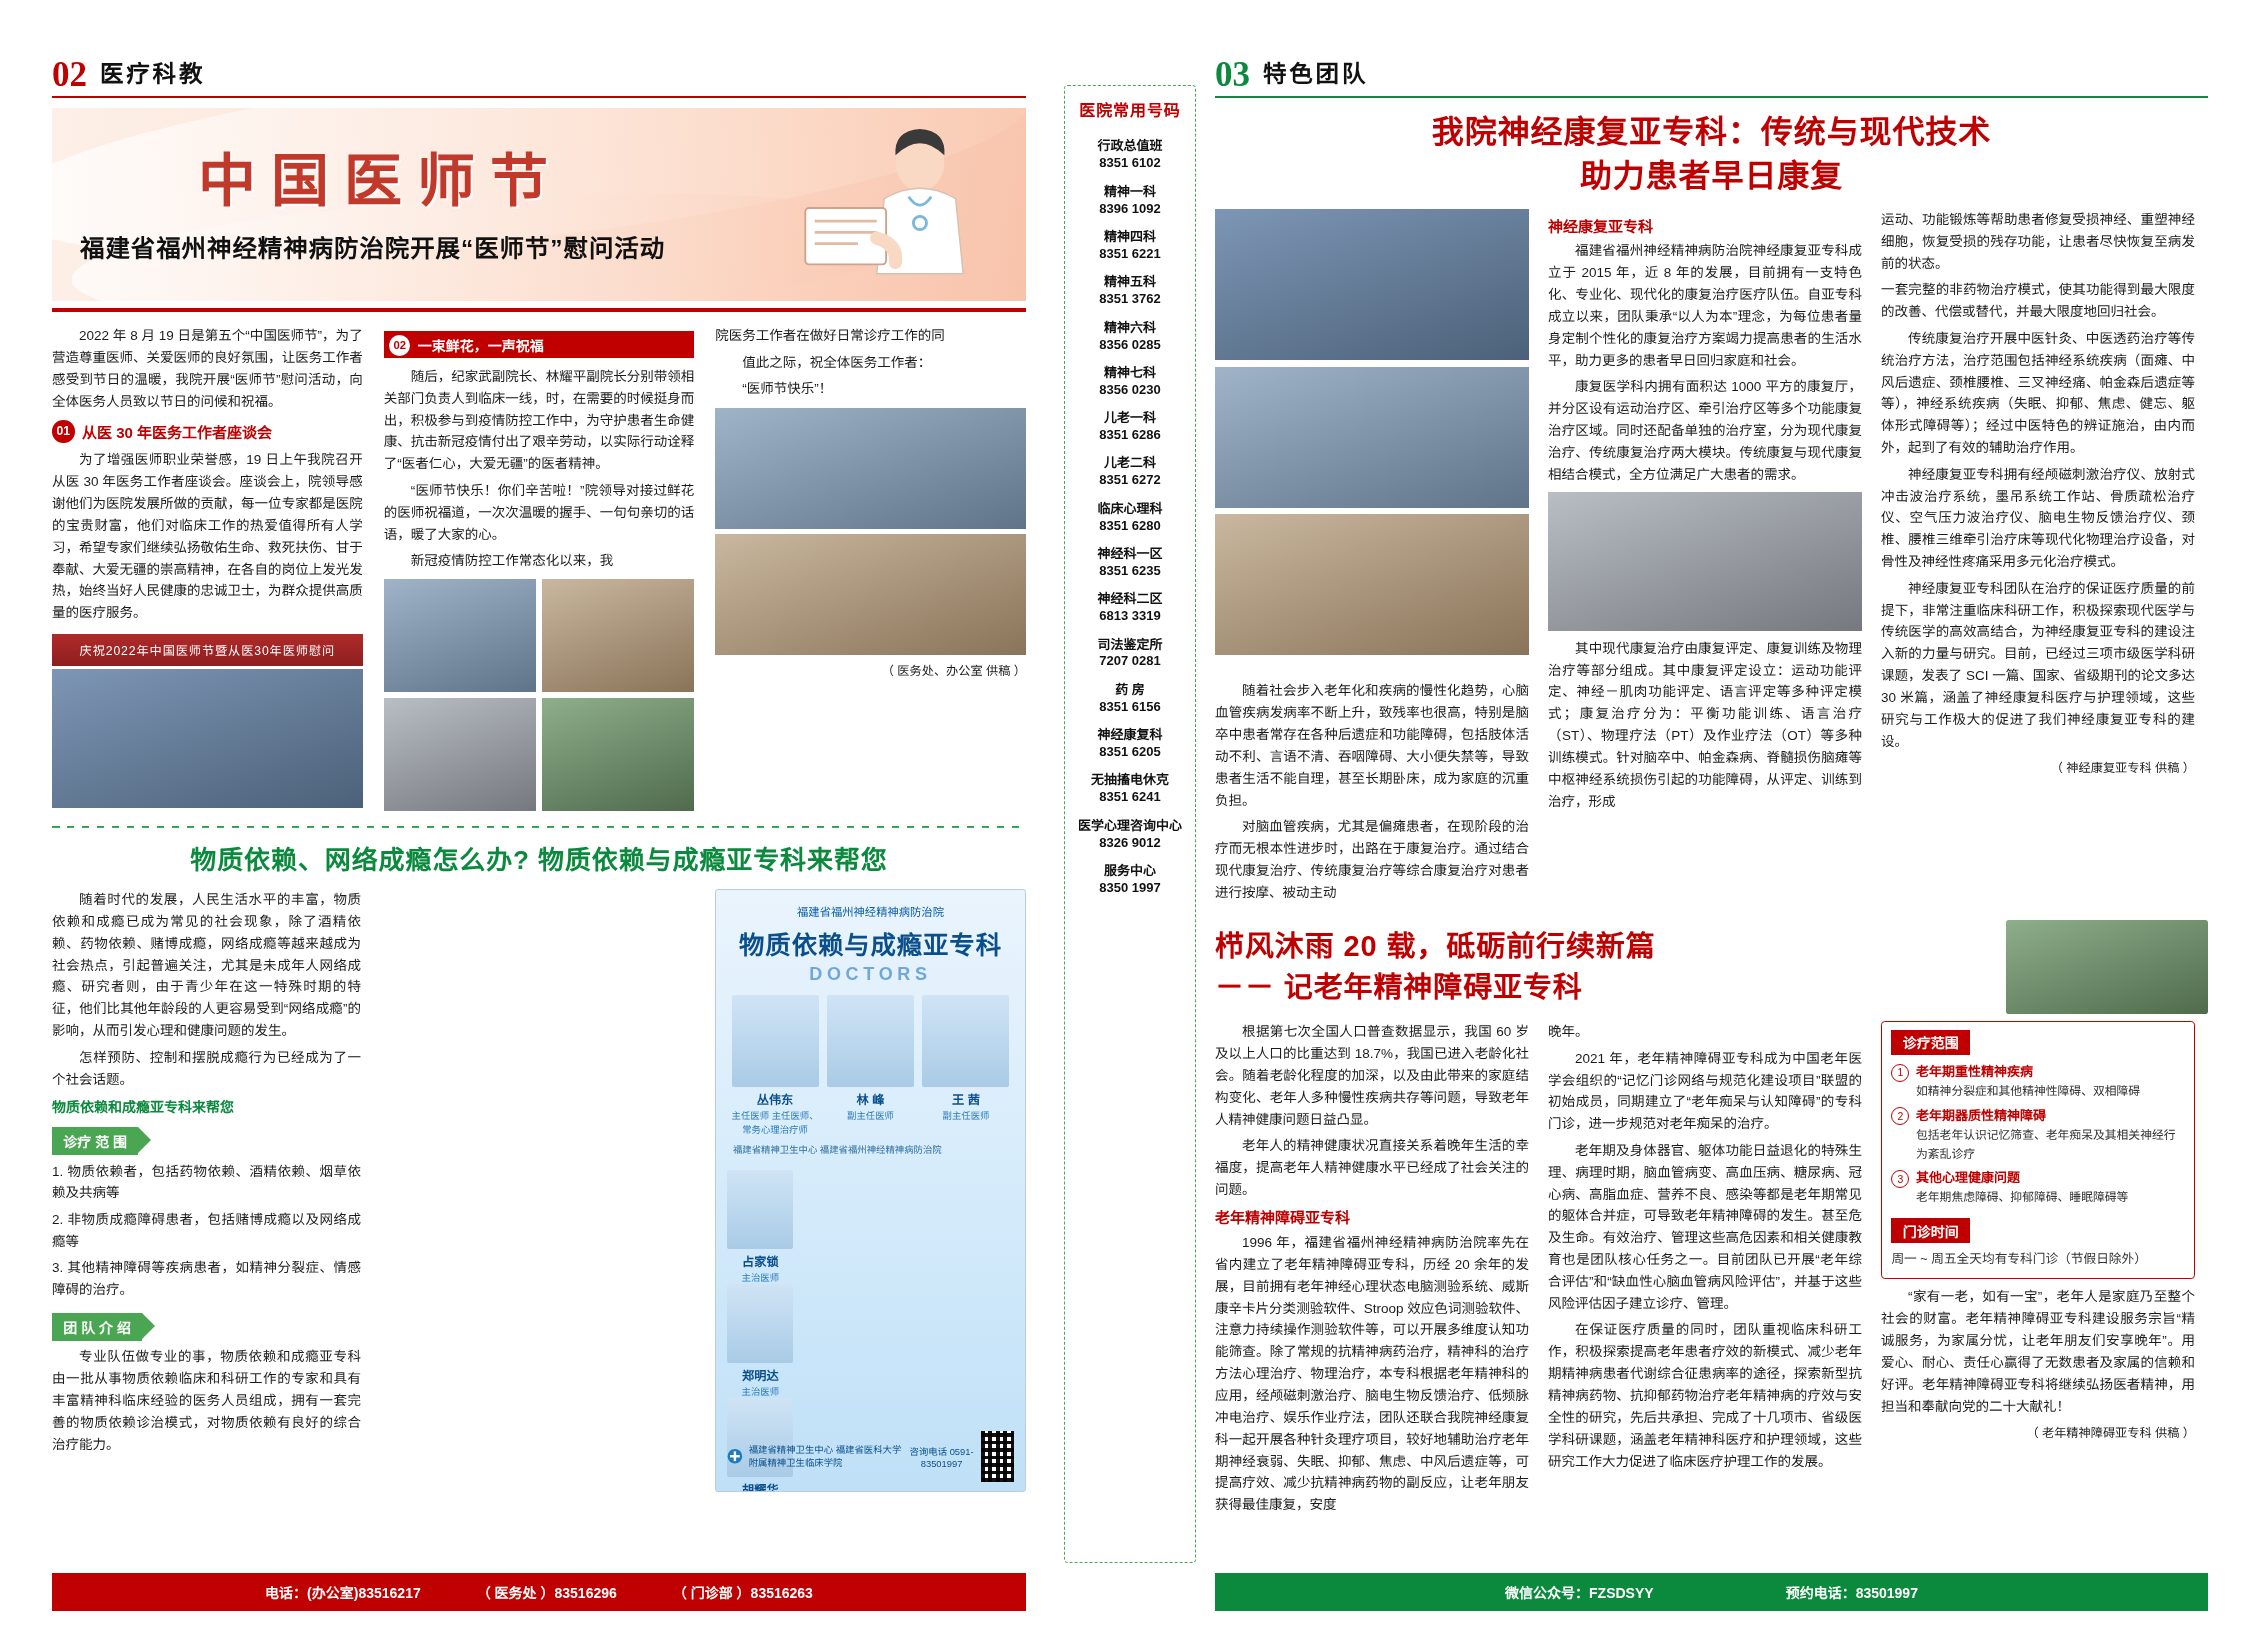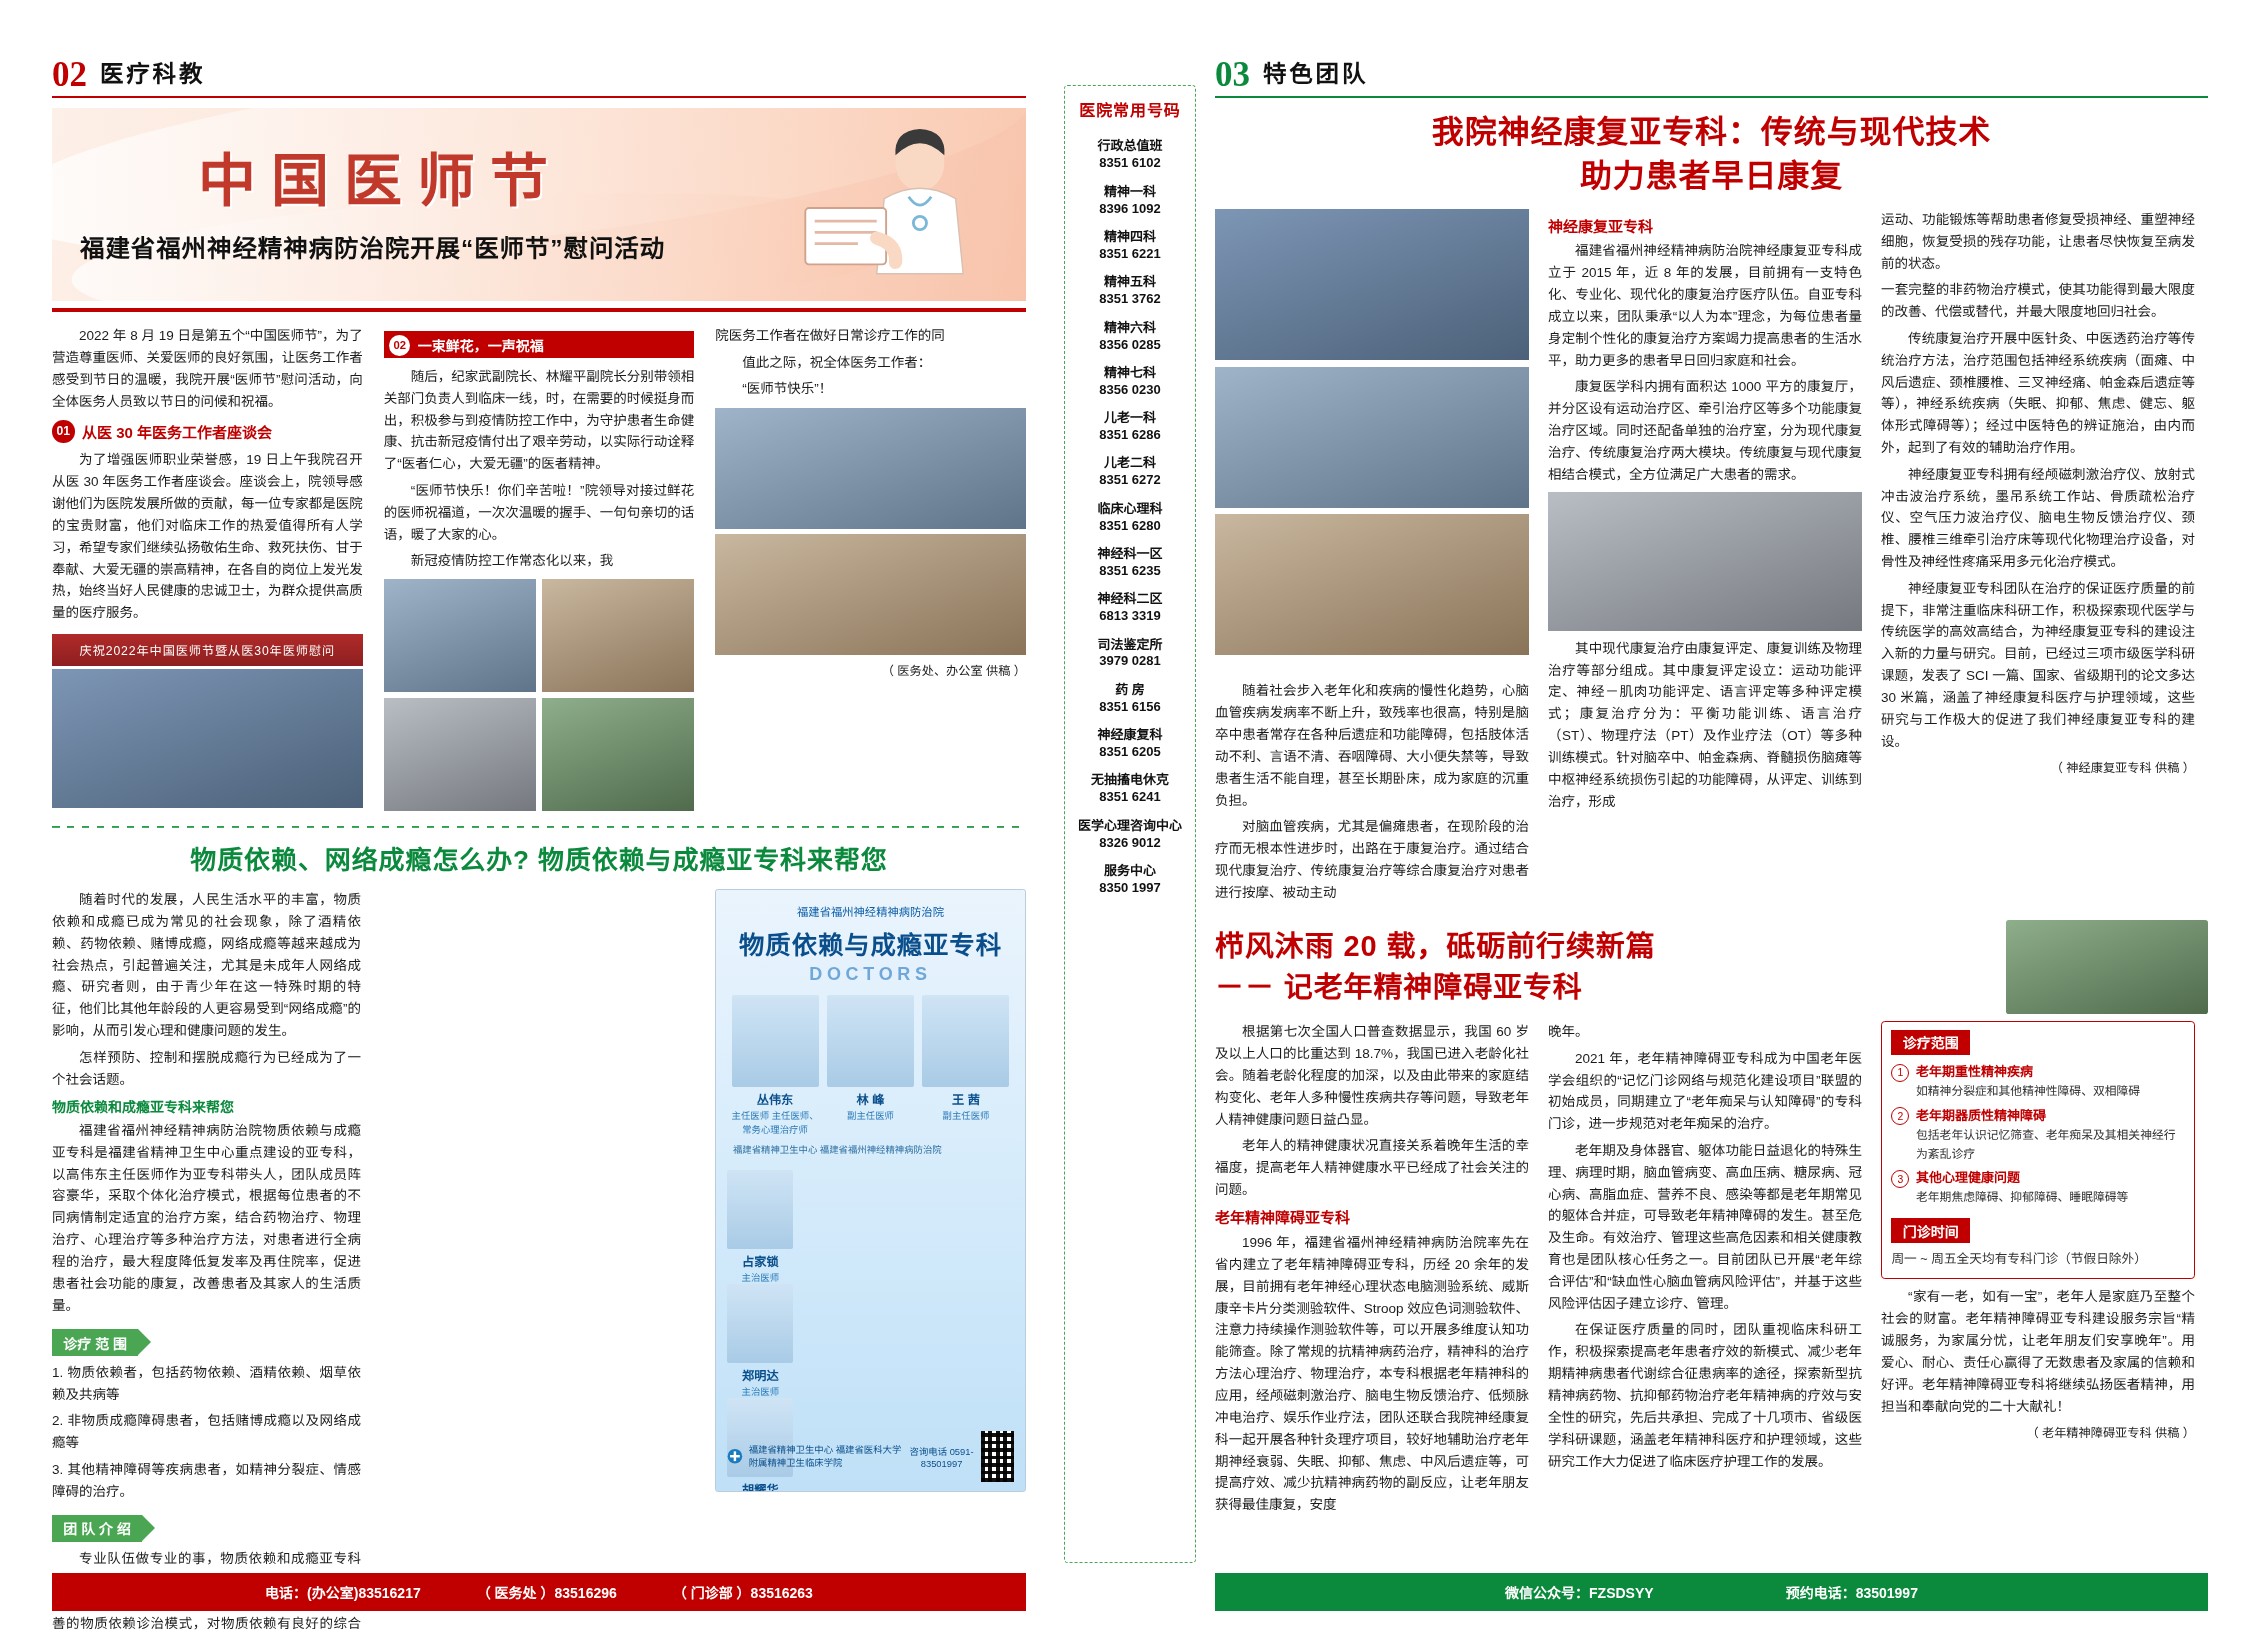--- a/index.html
+++ b/index.html
@@ -257,21 +257,20 @@
 
     <div class="sep-dash"></div>
 
     <div class="green-title">物质依赖、网络成瘾怎么办? 物质依赖与成瘾亚专科来帮您</div>
 
     <div class="cols3" style="gap:19px;">
       <div class="col">
         <p class="body">随着时代的发展，人民生活水平的丰富，物质依赖和成瘾已成为常见的社会现象，除了酒精依赖、药物依赖、赌博成瘾，网络成瘾等越来越成为社会热点，引起普遍关注，尤其是未成年人网络成瘾、研究者则，由于青少年在这一特殊时期的特征，他们比其他年龄段的人更容易受到“网络成瘾”的影响，从而引发心理和健康问题的发生。</p>
         <p class="body">怎样预防、控制和摆脱成瘾行为已经成为了一个社会话题。</p>
         <div class="green-sub">物质依赖和成瘾亚专科来帮您</div>
-        <p class="body">福建省福州神经精神病防治院物质依赖与成瘾亚专科是福建省精神卫生中心重点建设的亚专科，以高伟东主任医师作为亚专科带头人，团队成员阵容豪华，采取个体化治疗模式，根据每位患者的不同病情制定适宜的治疗方案，结合药物治疗、物理治疗、心理治疗等多种治疗方法，对患者进行全病程的治疗，最大程度降低复发率及再住院率，促进患者社会功能的康复，改善患者及其家人的生活质量。</p>
         <div class="green-bar-head">诊疗 范 围</div>
         <p class="body noind">1. 物质依赖者，包括药物依赖、酒精依赖、烟草依赖及共病等</p>
         <p class="body noind">2. 非物质成瘾障碍患者，包括赌博成瘾以及网络成瘾等</p>
         <p class="body noind">3. 其他精神障碍等疾病患者，如精神分裂症、情感障碍的治疗。</p>
         <div class="green-bar-head">团 队 介 绍</div>
         <p class="body">专业队伍做专业的事，物质依赖和成瘾亚专科由一批从事物质依赖临床和科研工作的专家和具有丰富精神科临床经验的医务人员组成，拥有一套完善的物质依赖诊治模式，对物质依赖有良好的综合治疗能力。</p>
         
       </div>
 
       <div class="col" style="width:650px;display:flex;justify-content:flex-end;">
@@ -393,21 +392,21 @@
       <div class="ct-item">
           <div class="ct-name">神经科一区</div>
           <div class="ct-num">8351 6235</div>
         </div>
       <div class="ct-item">
           <div class="ct-name">神经科二区</div>
           <div class="ct-num">6813 3319</div>
         </div>
       <div class="ct-item">
           <div class="ct-name">司法鉴定所</div>
-          <div class="ct-num">3979 0281</div>
+          <div class="ct-num">7207 0281</div>
         </div>
       <div class="ct-item">
           <div class="ct-name">药 房</div>
           <div class="ct-num">8351 6156</div>
         </div>
       <div class="ct-item">
           <div class="ct-name">神经康复科</div>
           <div class="ct-num">8351 6205</div>
         </div>
       <div class="ct-item">

